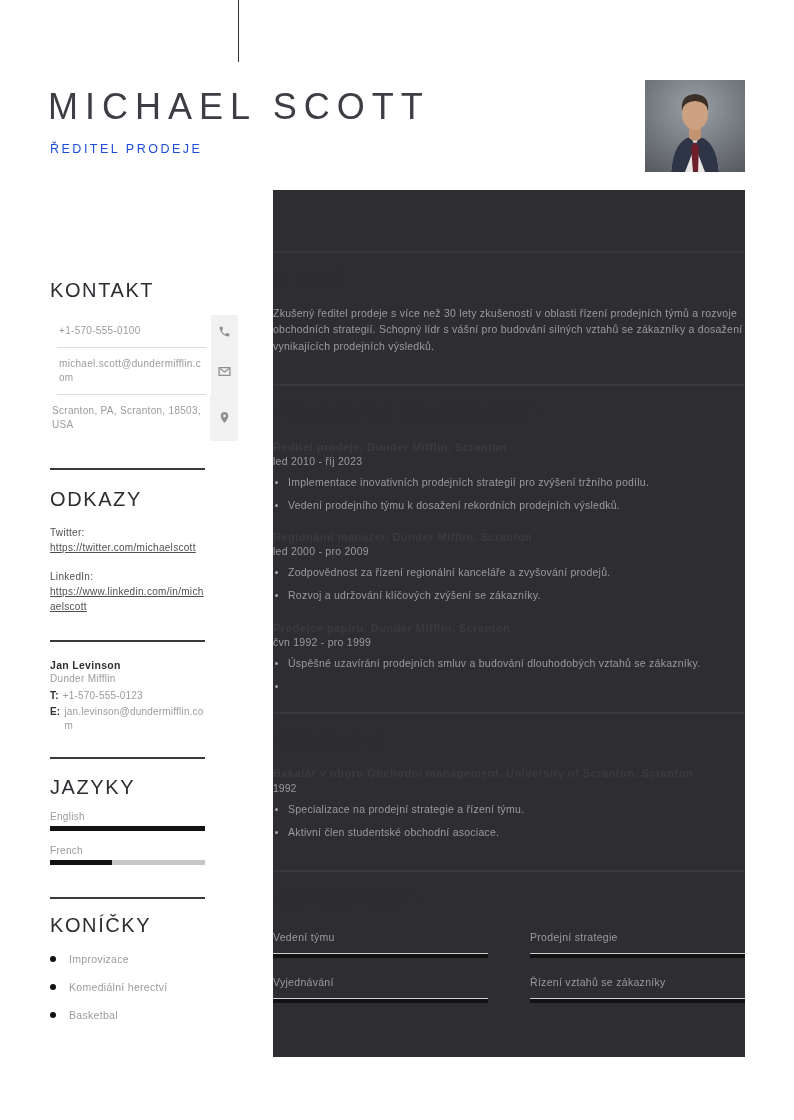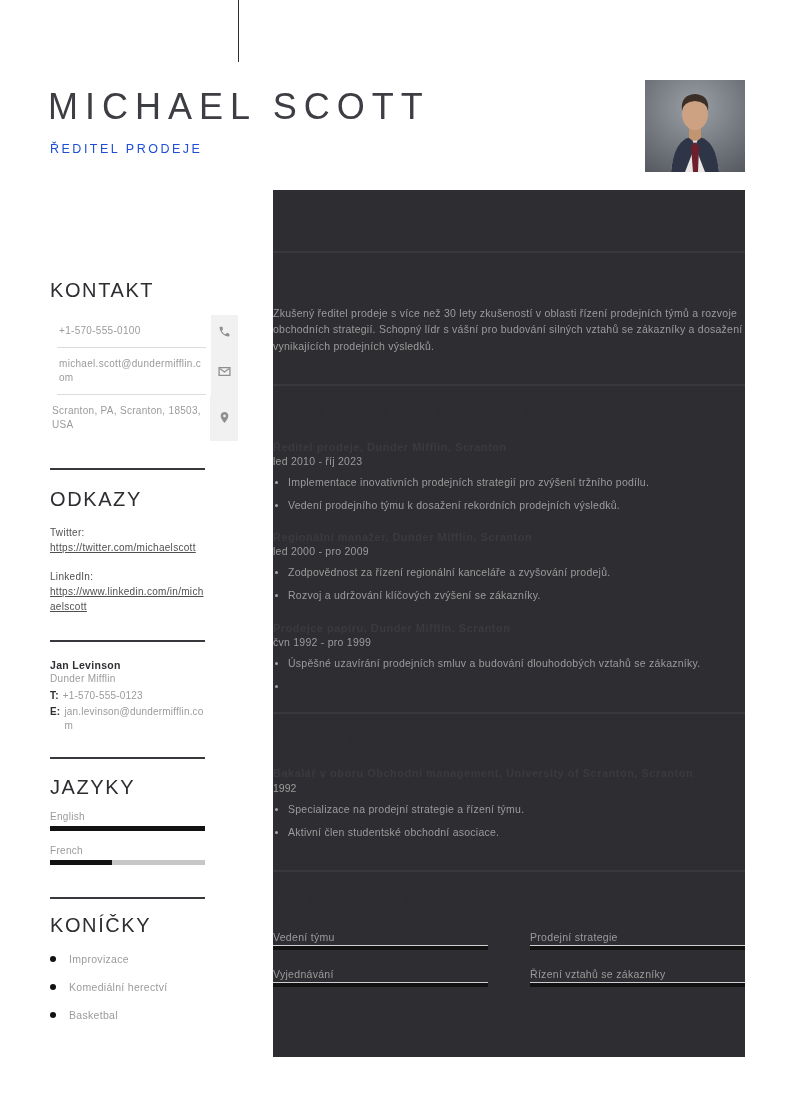--- a/index.html
+++ b/index.html
@@ -77,21 +77,21 @@
   .job-head { font-size:11px; font-weight:700; letter-spacing:0.5px; color:#3a3a3f; white-space:nowrap; }
   .job-dates { font-size:10.5px; color:#9b9b9b; margin-top:2px; letter-spacing:0.25px; }
   .bullet { display:flex; margin-top:8px; }
   .b-dot { width:3px; height:3px; border-radius:50%; background:#a3a3a3; margin:6px 10px 0 2px; flex:none; }
   .b-text { font-size:10.5px; color:#9b9b9b; line-height:1.45; letter-spacing:0.25px; }
 
   .edu-head { font-size:11px; font-weight:700; letter-spacing:0.5px; color:#3a3a3f; margin-top:14px; white-space:nowrap; }
   .edu-year { font-size:10.5px; color:#9b9b9b; margin-top:3px; }
 
   .skills-grid { display:grid; grid-template-columns:215px 215px; column-gap:42px; row-gap:18px; margin-top:20px; }
-  .skill-name { font-size:10.5px; color:#9b9b9b; letter-spacing:0.3px; padding-bottom:2px; border-bottom:1px solid #cfcfcf; }
+  .skill-name { font-size:10.5px; color:#9b9b9b; letter-spacing:0.3px; padding-bottom:10px; border-bottom:1px solid #cfcfcf; }
   .skill-bar { height:4px; background:#121212; }
 </style>
 </head>
 <body>
 
 <div class="page">
 
   <div class="vdiv top"></div>
   <div class="vdiv main"></div>
 

